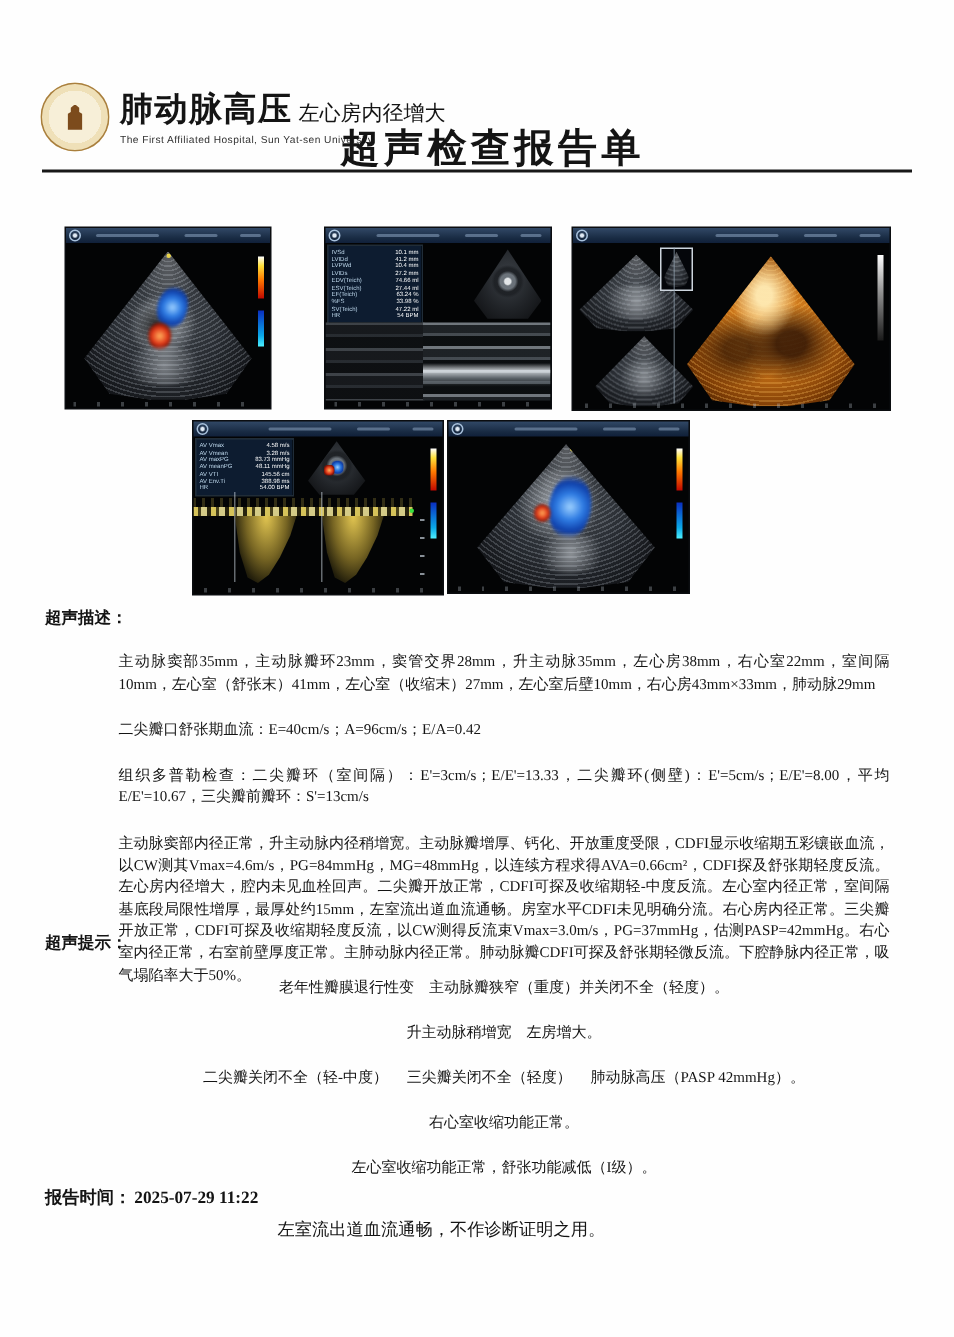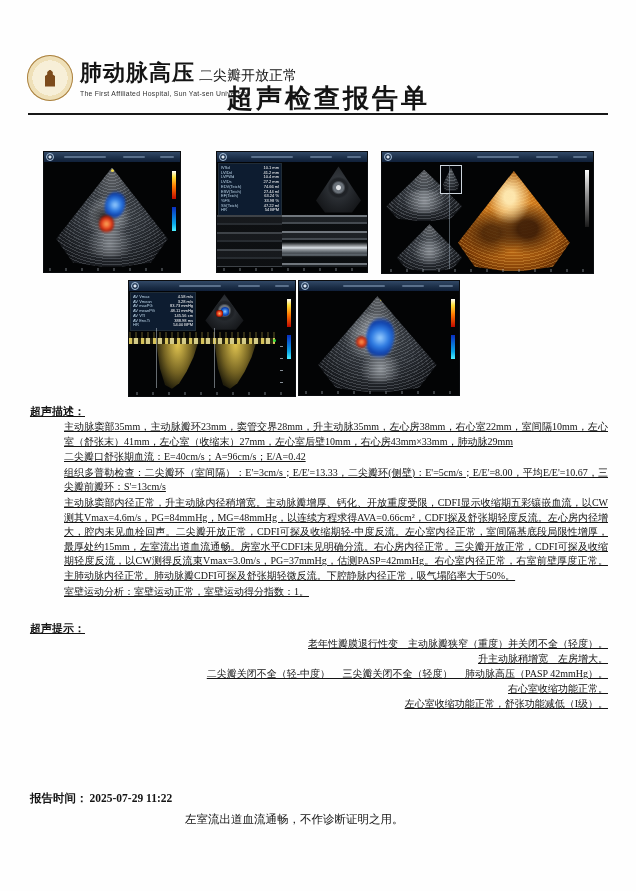--- a/index.html
+++ b/index.html
@@ -110,41 +110,41 @@
   .sw1{left:16.5%;} .sw2{left:51%;}
   .greendot{position:absolute;left:87%;top:45.5%;width:3px;height:3px;border-radius:50%;background:#38e03e;}
   .ticks{position:absolute;right:7%;top:52%;height:40%;width:3px;
     background:repeating-linear-gradient(180deg,rgba(180,190,200,.75) 0 1px,transparent 1px 12px);}
 
   
   .pA .cone{left:9%;top:5%;width:82%;height:90%;}
   .pE .cone{left:12%;top:5%;width:74%;height:92%;}
 
   
-  .sec{position:absolute;left:30px;width:580px;text-decoration:underline;}
+  .sec{position:absolute;left:30px;width:580px;}
   .sec-label{font-size:11px;font-weight:700;}
   .sec-body{margin-left:33px;width:546px;font-size:10px;line-height:14.6px;text-align:justify;}
-  .sec-body p{margin:1px;}
+  .sec-body p{margin:16px;}
   .desc{top:404px;}
   .hint{top:621px;}
-  .hint .sec-body{line-height:14px;text-align:right;}
+  .hint .sec-body{line-height:14px;text-align:center;}
   .rtime{position:absolute;left:30px;top:791px;font-size:11.5px;font-weight:700;}
   .rtime .rt-val{margin-left:2px;}
   .disclaimer{position:absolute;left:185px;top:812px;font-size:11.5px;}
 </style>
 </head>
 <body>
 
 <div class="page">
 
   <div class="logo-ring">
     <span class="logo-tower"></span>
   </div>
   <div class="hname">
-    <span class="cn-univ">肺动脉高压</span><span class="cn-hosp">二尖瓣开放正常</span>
+    <span class="cn-univ">肺动脉高压</span><span class="cn-hosp">左心房内径增大</span>
     <div class="en">The First Affiliated Hospital, Sun Yat-sen University</div>
   </div>
   <div class="report-title">超声检查报告单</div>
   <div class="rule"></div>
 
   <div class="panel pA">
     <div class="phead">
       <span class="gelogo"></span>
       <span class="ph-line w-lg"></span>
       <span class="ph-line w-md"></span>
@@ -332,21 +332,20 @@
     </div>
   </div>
 
   <div class="sec desc">
     <div class="sec-label">超声描述：</div>
     <div class="sec-body">
         <p>主动脉窦部35mm，主动脉瓣环23mm，窦管交界28mm，升主动脉35mm，左心房38mm，右心室22mm，室间隔10mm，左心室（舒张末）41mm，左心室（收缩末）27mm，左心室后壁10mm，右心房43mm×33mm，肺动脉29mm</p>
         <p>二尖瓣口舒张期血流：E=40cm/s；A=96cm/s；E/A=0.42</p>
         <p>组织多普勒检查：二尖瓣环（室间隔）：E'=3cm/s；E/E'=13.33，二尖瓣环(侧壁)：E'=5cm/s；E/E'=8.00，平均E/E'=10.67，三尖瓣前瓣环：S'=13cm/s</p>
         <p>主动脉窦部内径正常，升主动脉内径稍增宽。主动脉瓣增厚、钙化、开放重度受限，CDFI显示收缩期五彩镶嵌血流，以CW测其Vmax=4.6m/s，PG=84mmHg，MG=48mmHg，以连续方程求得AVA=0.66cm²，CDFI探及舒张期轻度反流。左心房内径增大，腔内未见血栓回声。二尖瓣开放正常，CDFI可探及收缩期轻-中度反流。左心室内径正常，室间隔基底段局限性增厚，最厚处约15mm，左室流出道血流通畅。房室水平CDFI未见明确分流。右心房内径正常。三尖瓣开放正常，CDFI可探及收缩期轻度反流，以CW测得反流束Vmax=3.0m/s，PG=37mmHg，估测PASP=42mmHg。右心室内径正常，右室前壁厚度正常。主肺动脉内径正常。肺动脉瓣CDFI可探及舒张期轻微反流。下腔静脉内径正常，吸气塌陷率大于50%。</p>
-        <p>室壁运动分析：室壁运动正常，室壁运动得分指数：1。</p>
       </div>
   </div>
 
   <div class="sec hint">
     <div class="sec-label">超声提示：</div>
     <div class="sec-body">
         <p>老年性瓣膜退行性变　主动脉瓣狭窄（重度）并关闭不全（轻度）。</p>
         <p>升主动脉稍增宽　左房增大。</p>
         <p>二尖瓣关闭不全（轻-中度）　 三尖瓣关闭不全（轻度）　 肺动脉高压（PASP 42mmHg）。</p>
         <p>右心室收缩功能正常。</p>

